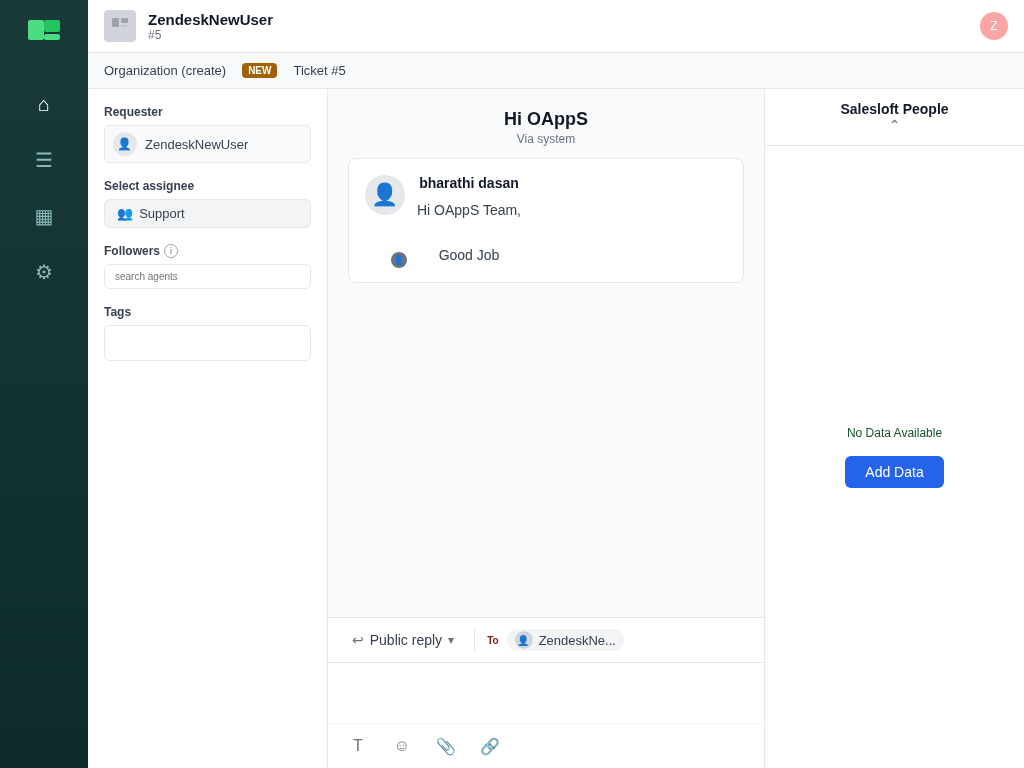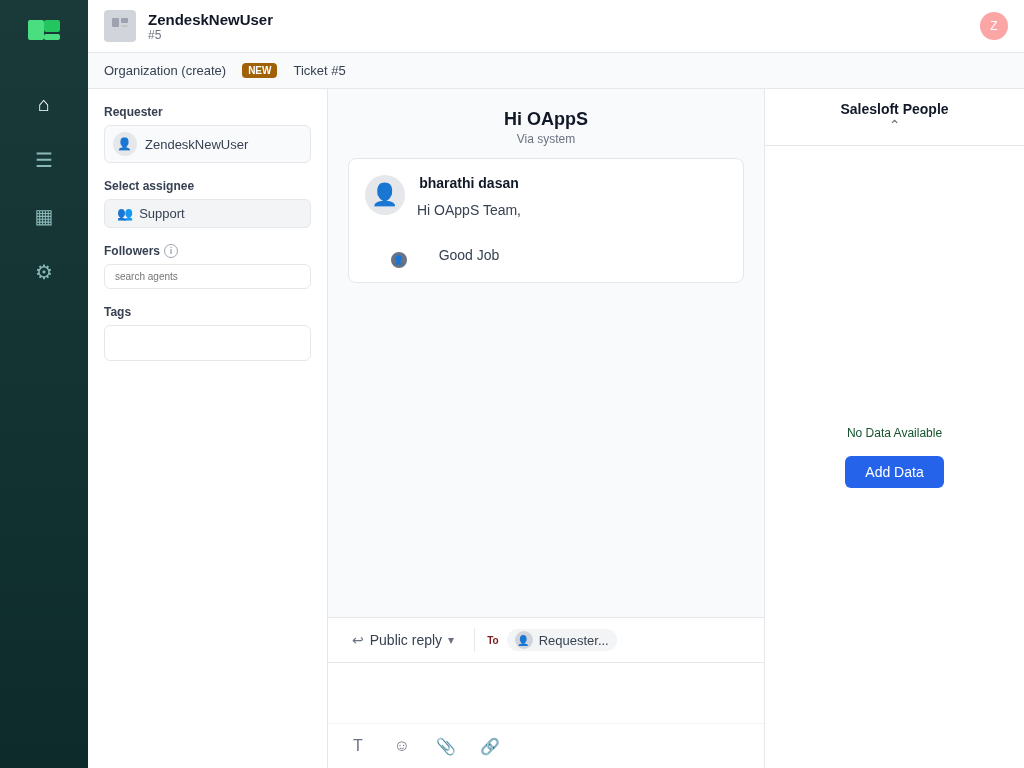--- a/index.html
+++ b/index.html
@@ -520,21 +520,21 @@
             <span style="color:#6b7280;">↩</span>
             <span>Public reply</span>
             <span style="color:#6b7280; font-size:12px;">▾</span>
           </div>
           <div class="reply-divider"></div>
           <span class="reply-to-label">To</span>
           <div class="reply-to-chip">
             <div class="reply-to-avatar">
               <span>👤</span>
             </div>
-            <span>Requester...</span>
+            <span>ZendeskNe...</span>
           </div>
         </div>
 
         <div class="reply-body" contenteditable="true" style="">
         </div>
 
         <div class="format-toolbar">
           <div class="format-btn">
             <span>T</span>
           </div>

